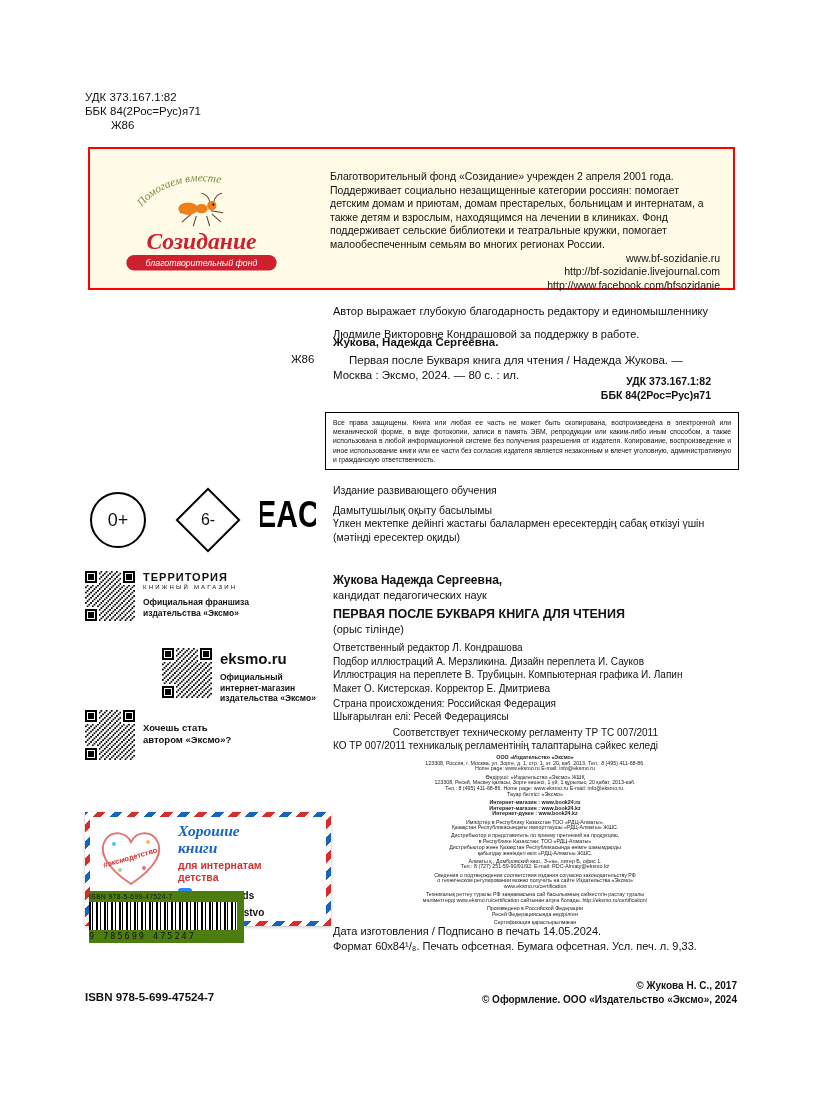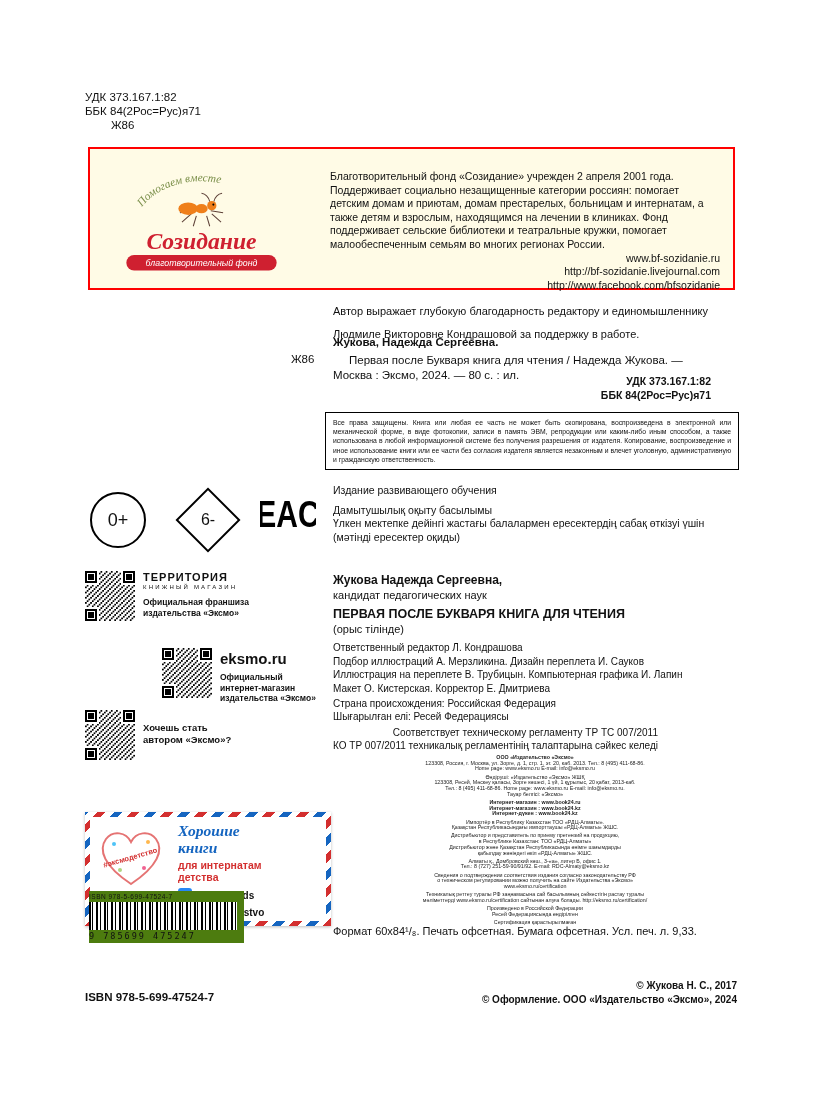--- a/index.html
+++ b/index.html
@@ -244,20 +244,21 @@
     <div>о техническом регулировании можно получить на сайте Издательства «Эксмо»</div>
     <div>www.eksmo.ru/certification</div>
     <div class="g">Техникалық реттеу туралы РФ заңнамасына сай басылымның сәйкестігін растау туралы</div>
     <div>мәліметтерді www.eksmo.ru/certification сайтынан алуға болады. http://eksmo.ru/certification/</div>
     <div class="g">Произведено в Российской Федерации</div>
     <div>Ресей Федерациясында өндірілген</div>
     <div class="g">Сертификация қарастырылмаған</div>
   </div>
 
   <div class="abs print-info">
+    <div>Дата изготовления / Подписано в печать 14.05.2024.</div>
     <div>Формат 60x84¹/₈. Печать офсетная. Бумага офсетная. Усл. печ. л. 9,33.</div>
   </div>
 
   <div class="abs qr-block qr1">
     <svg class="qr" viewBox="0 0 29 29">
         <use href="#qr-sym"></use>
       </svg>
     <div>
       <div class="terr-brand">
         <div class="terr-top">ТЕРРИТОРИЯ</div>

